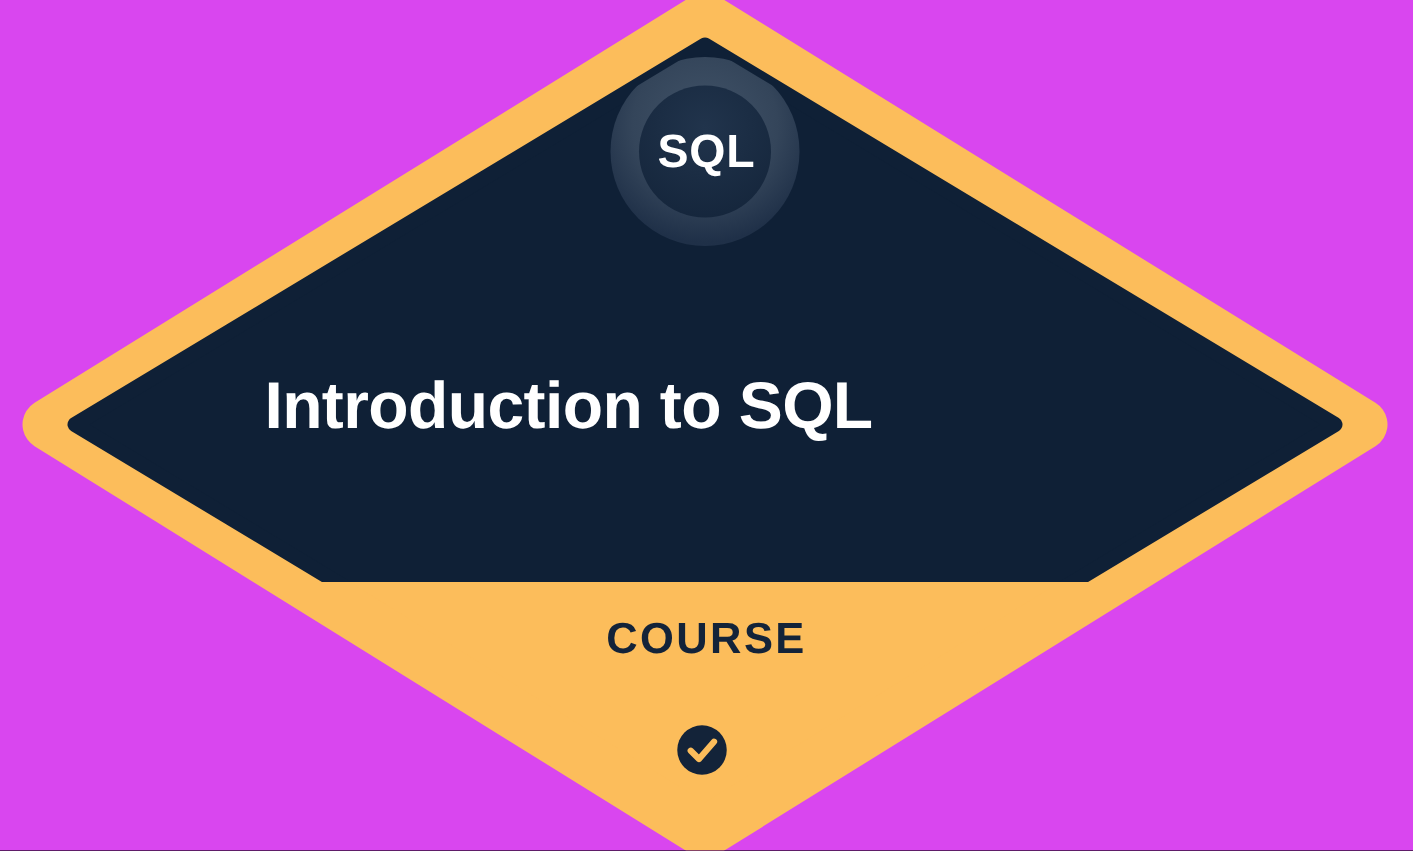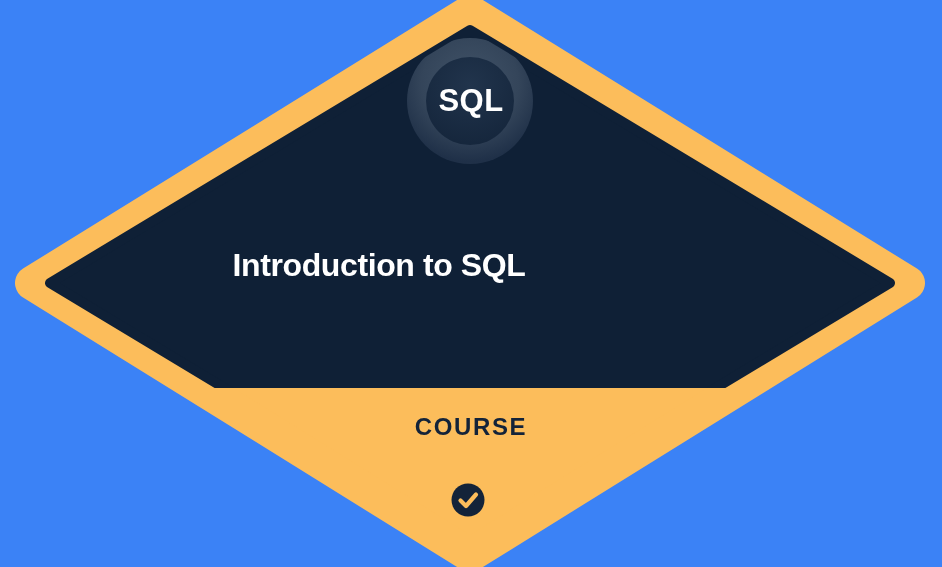--- a/index.html
+++ b/index.html
@@ -11,21 +11,21 @@
     width: 942px;
     height: 567px;
     overflow: hidden;
     font-family: "Liberation Sans", sans-serif;
   }
 
   #badge-canvas {
     position: relative;
     width: 942px;
     height: 567px;
-    background: #3b82f6;
+    background: #d946ef;
   }
 
   #badge-svg {
     position: absolute;
     top: 0;
     left: 0;
     width: 942px;
     height: 567px;
     display: block;
   }
@@ -55,35 +55,35 @@
     font-weight: bold;
     color: #ffffff;
     letter-spacing: 0.5px;
     line-height: 42px;
   }
 
   
   #course-title {
     left: 0;
     width: 758px;
-    top: 237px;
-    font-size: 32px;
+    top: 243px;
+    font-size: 44px;
     font-weight: bold;
     color: #ffffff;
     letter-spacing: -0.4px;
     line-height: 56px;
   }
 
   
   #status-block {
     left: 0;
     width: 942px;
     top: 409px;
     color: #132339;
-    font-size: 24px;
+    font-size: 29px;
     font-weight: bold;
     letter-spacing: 1.6px;
     line-height: 35px;
   }
   #status-block .status-line {
     display: block;
   }
 </style>
 </head>
 <body>

